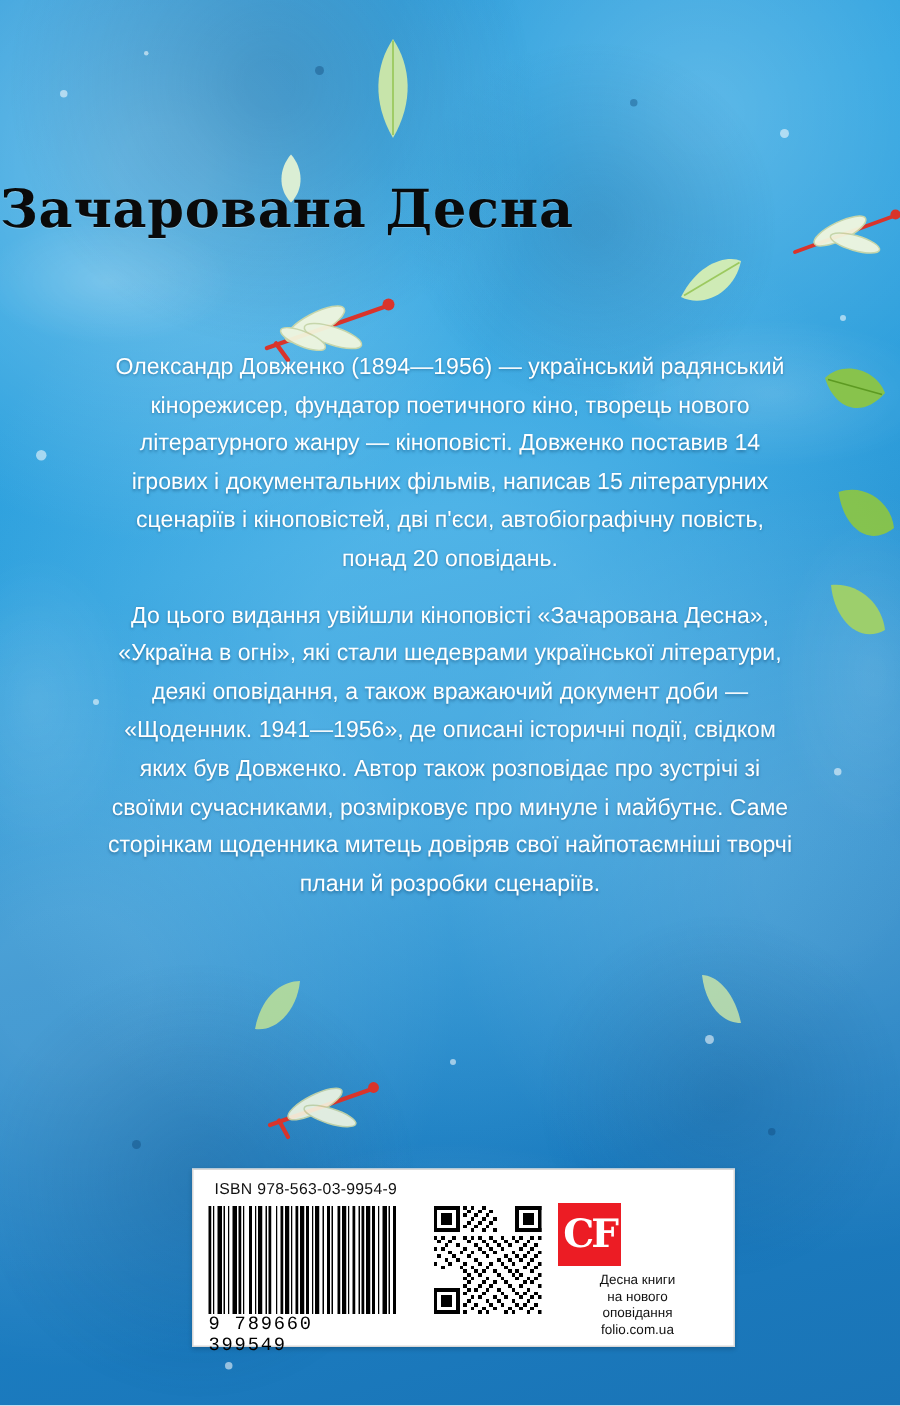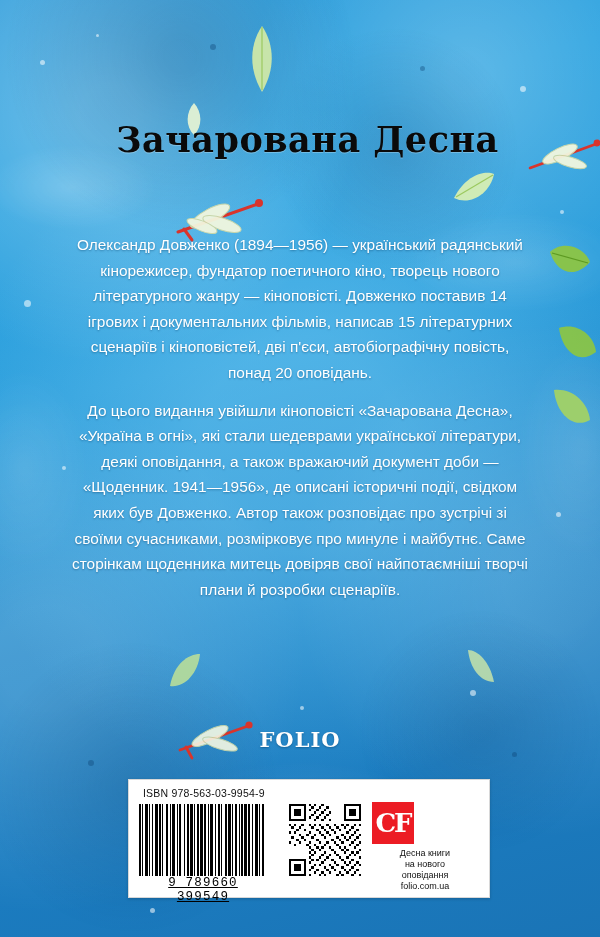--- a/index.html
+++ b/index.html
@@ -58,28 +58,27 @@
     border-radius: 50%;
     background: rgba(10,60,110,0.35);
     pointer-events: none;
   }
 
   .title {
     position: absolute;
     top: 96px;
     left: 0;
     right: 0;
-    text-align: center;
+    text-align: left;
     font-family: "DejaVu Serif", serif;
     font-weight: bold;
     font-size: 35px;
     letter-spacing: 0.5px;
     color: #0a0a0a;
     text-shadow: 0 1px 0 rgba(255,255,255,0.25);
-    margin-left: 15px;
   }
 
   .body-text {
     position: absolute;
     top: 232px;
     left: 72px;
     width: 456px;
     text-align: center;
     color: #ffffff;
     font-size: 15.4px;
@@ -138,26 +137,25 @@
   .ean i {
     display: block;
     background: #000;
     height: 100%;
   }
   .ean-digits {
     position: absolute;
     left: 10px;
     top: 96px;
     width: 128px;
-    text-align: center;
+    text-align: left;
     font-family: "Liberation Mono", monospace;
     font-size: 12.5px;
     letter-spacing: 1.2px;
     color: #000;
-    text-decoration: underline;
   }
   .qr {
     position: absolute;
     left: 160px;
     top: 24px;
     width: 72px;
     height: 72px;
   }
   .logo-cf {
     position: absolute;
@@ -277,21 +275,20 @@
     <circle cx="81" cy="19" r="3.6" fill="#d9342b"></circle>
   </svg>
 
   <h1 class="title">Зачарована Десна</h1>
 
   <div class="body-text">
     <p>Олександр Довженко (1894—1956) — український радянський кінорежисер, фундатор поетичного кіно, творець нового літературного жанру — кіноповісті. Довженко поставив 14 ігрових і документальних фільмів, написав 15 літературних сценаріїв і кіноповістей, дві п'єси, автобіографічну повість, понад 20 оповідань.</p>
     <p>До цього видання увійшли кіноповісті «Зачарована Десна», «Україна в огні», які стали шедеврами української літератури, деякі оповідання, а також вражаючий документ доби — «Щоденник. 1941—1956», де описані історичні події, свідком яких був Довженко. Автор також розповідає про зустрічі зі своїми сучасниками, розмірковує про минуле і майбутнє. Саме сторінкам щоденника митець довіряв свої найпотаємніші творчі плани й розробки сценаріїв.</p>
   </div>
 
-  <div class="imprint">FOLIO</div>
 
   <div class="barcode-block">
     <div class="isbn-text">ISBN 978-563-03-9954-9</div>
 
     <div class="ean">
       <i style="width:2px"></i>
         <i style="width:1px;background:#fff"></i>
         <i style="width:1px"></i>
         <i style="width:2px;background:#fff"></i>
       <i style="width:3px"></i>

